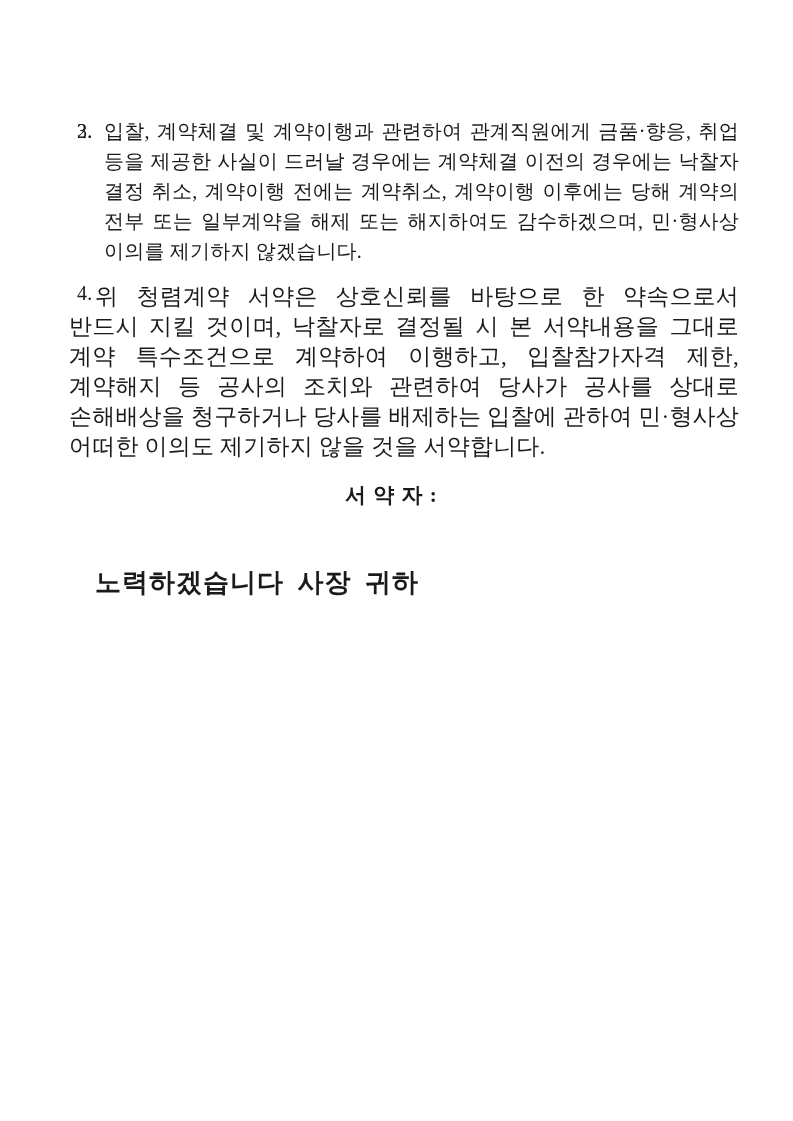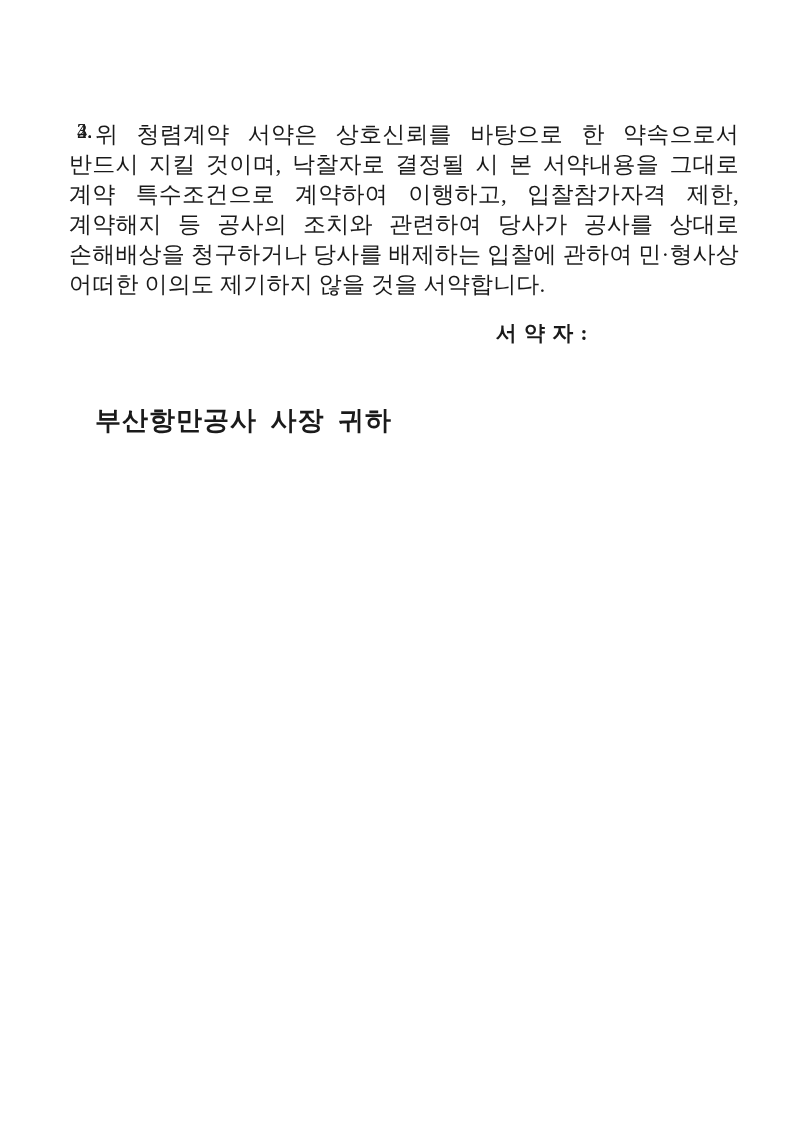--- a/index.html
+++ b/index.html
@@ -55,21 +55,20 @@
     white-space: pre;
   }
   .signer-line {
     margin-top: 20px;
     padding-left: 288px;
     font-size: 21px;
     line-height: 26px;
     font-weight: bold;
     white-space: pre;
     letter-spacing: 1px;
-    text-align: center;
   }
   .addressee-line {
     margin-top: 60px;
     padding-left: 38px;
     font-size: 26px;
     line-height: 30px;
     font-weight: bold;
     letter-spacing: 1px;
     word-spacing: 6px;
   }
@@ -78,26 +77,27 @@
 <body>
 
 <div class="page">
 
   <ol class="pledge-list">
     <li class="pledge-item">
       <span class="item-number">2.</span>
     </li>
     <li class="pledge-item">
       <span class="item-number">3.</span>
+      <span class="item-text">입찰, 계약체결 및 계약이행과 관련하여 관계직원에게 금품·향응, 취업 등을 제공한 사실이 드러날 경우에는 계약체결 이전의 경우에는 낙찰자 결정 취소, 계약이행 전에는 계약취소, 계약이행 이후에는 당해 계약의 전부 또는 일부계약을 해제 또는 해지하여도 감수하겠으며, 민·형사상 이의를 제기하지 않겠습니다.</span>
     </li>
     <li class="pledge-item">
       <span class="item-number">4.</span>
     </li>
   </ol>
 
   <p class="closing-paragraph">위 청렴계약 서약은 상호신뢰를 바탕으로 한 약속으로서 반드시 지킬 것이며, 낙찰자로 결정될 시 본 서약내용을 그대로 계약 특수조건으로 계약하여 이행하고, 입찰참가자격 제한, 계약해지 등 공사의 조치와 관련하여 당사가 공사를 상대로 손해배상을 청구하거나 당사를 배제하는 입찰에 관하여 민·형사상 어떠한 이의도 제기하지 않을 것을 서약합니다.</p>
 
 
   <div class="signer-line">서 약 자 :</div>
 
-  <div class="addressee-line">부산항만공사 사장 귀하</div>
+  <div class="addressee-line">노력하겠습니다 사장 귀하</div>
 
 </div>
 
 </body></html>

